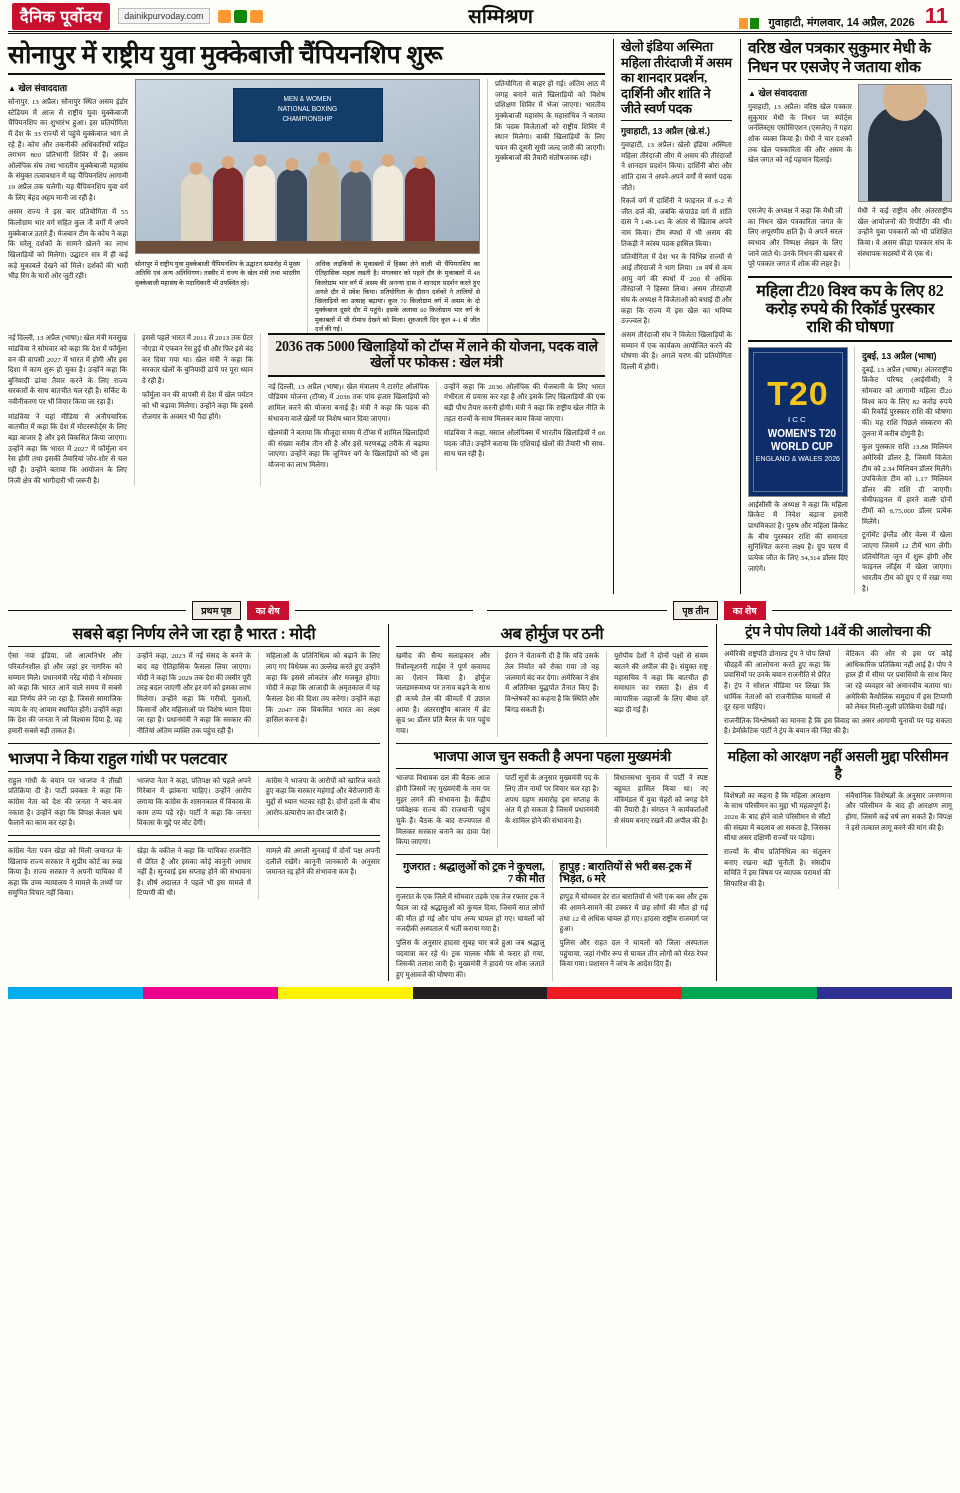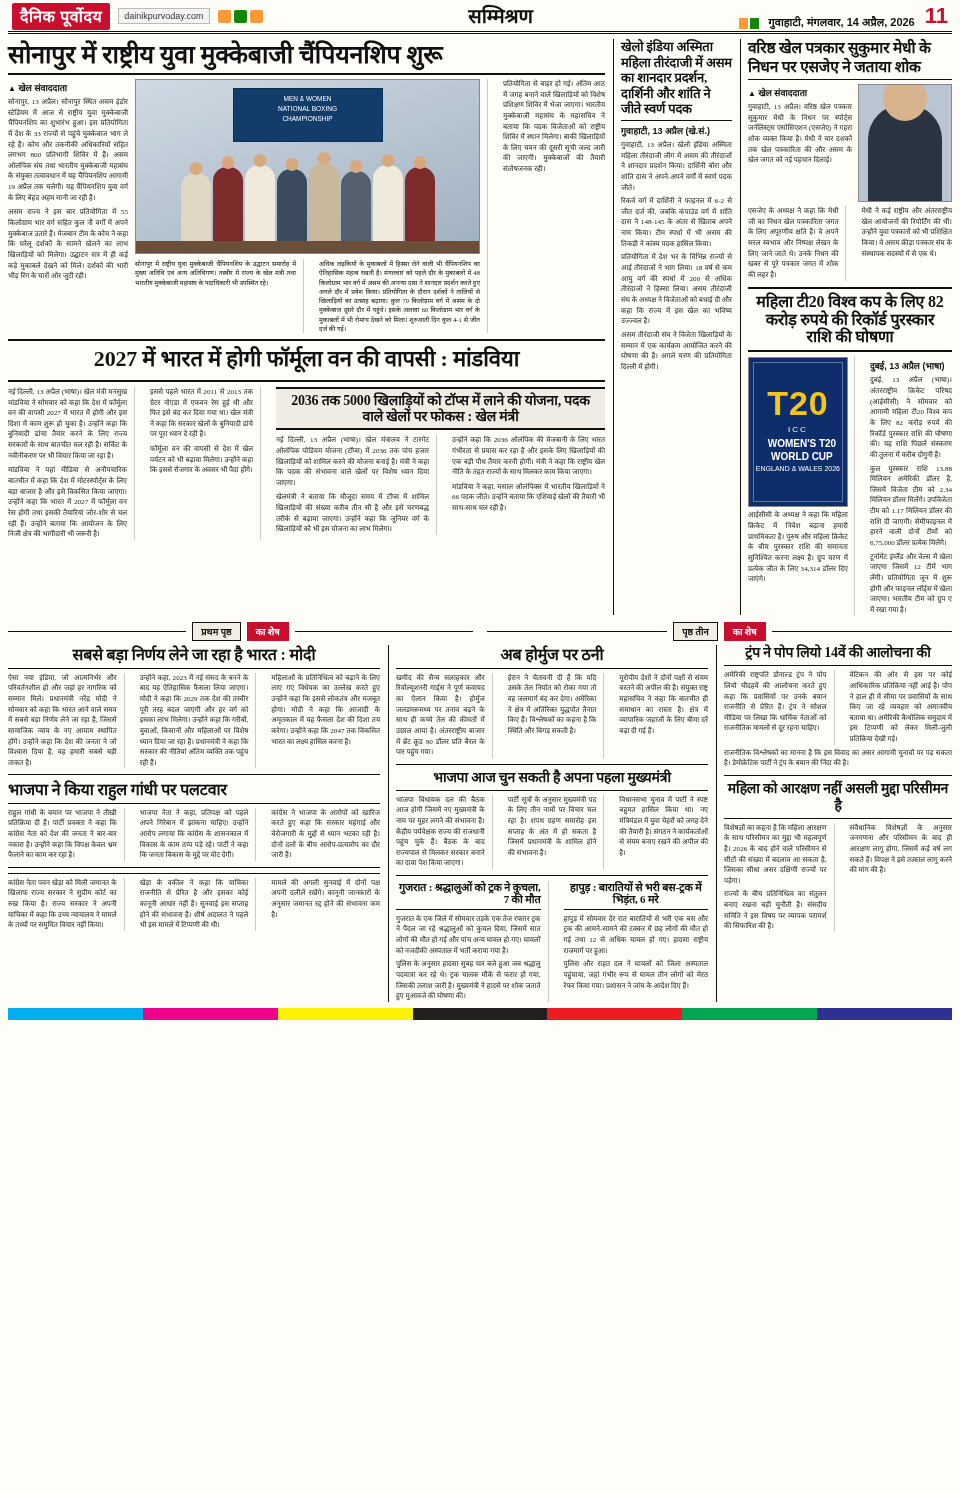--- a/index.html
+++ b/index.html
@@ -51,21 +51,21 @@
     font-size: 9px; font-weight: bold; font-family: "Liberation Sans", sans-serif;
     margin: 2px 0 3px 0;
   }
   .byline .tri { color:#111; font-size:8px; }
   .body-txt {
     font-size: 7.1px; line-height: 1.5; text-align: justify;
     color: #1a1a1a; hyphens: auto;
   }
   .colset { display: flex; gap: 7px; }
   .colset > div { flex: 1; }
-  .vr { border-left: 1px solid #c9c9c9; padding-left: 15px; }
+  .vr { border-left: 1px solid #c9c9c9; padding-left: 7px; }
 
   
   .secA { display: flex; gap: 8px; padding-top: 5px; }
   .secA-left { width: 598px; }
   .secA-mid { width: 120px; }
   .secA-right { width: 214px; }
   .headA { font-size: 25px; margin: 2px 0 4px; }
   .photo {
     width: 100%; background: linear-gradient(160deg,#cfd9e2,#9fb0c0);
     position: relative; overflow: hidden; border: 1px solid #888;
@@ -191,23 +191,20 @@
             <div class="cap">सोनापुर में राष्ट्रीय युवा मुक्केबाजी चैंपियनशिप के उद्घाटन समारोह में मुख्य अतिथि एवं अन्य अतिथिगण। तस्वीर में राज्य के खेल मंत्री तथा भारतीय मुक्केबाजी महासंघ के पदाधिकारी भी उपस्थित रहे।</div>
             <div class="cap vr">अधिक लड़कियों के मुकाबलों में हिस्सा लेने वाली भी चैंपियनशिप का ऐतिहासिक महत्व रखती है। मंगलवार को पहले दौर के मुकाबलों में 48 किलोग्राम भार वर्ग में असम की अनन्या दास ने शानदार प्रदर्शन करते हुए अगले दौर में प्रवेश किया। प्रतियोगिता के दौरान दर्शकों ने तालियों से खिलाड़ियों का उत्साह बढ़ाया। कुल 70 किलोग्राम वर्ग में असम के दो मुक्केबाज दूसरे दौर में पहुंचे। इसके अलावा 60 किलोग्राम भार वर्ग के मुकाबलों में भी रोमांच देखने को मिला। शुरुआती दिन कुल 4-1 से जीत दर्ज की गई।</div>
           </div>
         </div>
 
         <div style="width:118px" class="vr">
           <div class="body-txt">प्रतियोगिता से बाहर हो गई। अंतिम आठ में जगह बनाने वाले खिलाड़ियों को विशेष प्रशिक्षण शिविर में भेजा जाएगा। भारतीय मुक्केबाजी महासंघ के महासचिव ने बताया कि पदक विजेताओं को राष्ट्रीय शिविर में स्थान मिलेगा। बाकी खिलाड़ियों के लिए चयन की दूसरी सूची जल्द जारी की जाएगी। मुक्केबाजों की तैयारी संतोषजनक रही।</div>
         </div>
       </div>
 
-      <div class="boxhead">
-        <div class="hl headA" style="font-size:22px">2027 में भारत में होगी फॉर्मूला वन की वापसी : मांडविया</div>
-      </div>
 
       <div style="display:flex;gap:7px">
         <div style="width:119px">
           <div class="body-txt">नई दिल्ली, 13 अप्रैल (भाषा)। खेल मंत्री मनसुख मांडविया ने सोमवार को कहा कि देश में फॉर्मूला वन की वापसी 2027 में भारत में होगी और इस दिशा में काम शुरू हो चुका है। उन्होंने कहा कि बुनियादी ढांचा तैयार करने के लिए राज्य सरकारों के साथ बातचीत चल रही है। सर्किट के नवीनीकरण पर भी विचार किया जा रहा है।</div>
           <div class="body-txt" style="margin-top:4px">मांडविया ने यहां मीडिया से अनौपचारिक बातचीत में कहा कि देश में मोटरस्पोर्ट्स के लिए बड़ा बाजार है और इसे विकसित किया जाएगा। उन्होंने कहा कि भारत में 2027 में फॉर्मूला वन रेस होगी तथा इसकी तैयारियां जोर-शोर से चल रही हैं। उन्होंने बताया कि आयोजन के लिए निजी क्षेत्र की भागीदारी भी जरूरी है।</div>
         </div>
         <div style="width:119px" class="vr">
           <div class="body-txt">इससे पहले भारत में 2011 से 2013 तक ग्रेटर नोएडा में एफवन रेस हुई थी और फिर इसे बंद कर दिया गया था। खेल मंत्री ने कहा कि सरकार खेलों के बुनियादी ढांचे पर पूरा ध्यान दे रही है।</div>
           <div class="body-txt" style="margin-top:4px">फॉर्मूला वन की वापसी से देश में खेल पर्यटन को भी बढ़ावा मिलेगा। उन्होंने कहा कि इससे रोजगार के अवसर भी पैदा होंगे।</div>
         </div>
@@ -386,21 +383,21 @@
 
       <div class="divline"></div>
       <div style="display:flex;gap:7px">
         <div style="flex:1">
           <div class="hl" style="font-size:11px;text-align:right">गुजरात : श्रद्धालुओं को ट्रक ने कुचला, 7 की मौत</div>
           <div class="rule-b" style="margin:3px 0 4px"></div>
           <div class="body-txt">गुजरात के एक जिले में सोमवार तड़के एक तेज रफ्तार ट्रक ने पैदल जा रहे श्रद्धालुओं को कुचल दिया, जिसमें सात लोगों की मौत हो गई और पांच अन्य घायल हो गए। घायलों को नजदीकी अस्पताल में भर्ती कराया गया है।</div>
           <div class="body-txt" style="margin-top:3px">पुलिस के अनुसार हादसा सुबह चार बजे हुआ जब श्रद्धालु पदयात्रा कर रहे थे। ट्रक चालक मौके से फरार हो गया, जिसकी तलाश जारी है। मुख्यमंत्री ने हादसे पर शोक जताते हुए मुआवजे की घोषणा की।</div>
         </div>
         <div style="flex:1" class="vr">
-          <div class="hl" style="font-size:11px;text-align:center">हापुड़ : बारातियों से भरी बस-ट्रक में भिड़ंत, 6 मरे</div>
+          <div class="hl" style="font-size:11px;text-align:left">हापुड़ : बारातियों से भरी बस-ट्रक में भिड़ंत, 6 मरे</div>
           <div class="rule-b" style="margin:3px 0 4px"></div>
           <div class="body-txt">हापुड़ में सोमवार देर रात बारातियों से भरी एक बस और ट्रक की आमने-सामने की टक्कर में छह लोगों की मौत हो गई तथा 12 से अधिक घायल हो गए। हादसा राष्ट्रीय राजमार्ग पर हुआ।</div>
           <div class="body-txt" style="margin-top:3px">पुलिस और राहत दल ने घायलों को जिला अस्पताल पहुंचाया, जहां गंभीर रूप से घायल तीन लोगों को मेरठ रेफर किया गया। प्रशासन ने जांच के आदेश दिए हैं।</div>
         </div>
       </div>
     </div>
 
     <div style="flex:1;border-left:1px solid #111;padding-left:7px">
       <div class="hl headE">ट्रंप ने पोप लियो 14वें की आलोचना की</div>
       <div class="rule-b" style="margin:3px 0 4px"></div>

